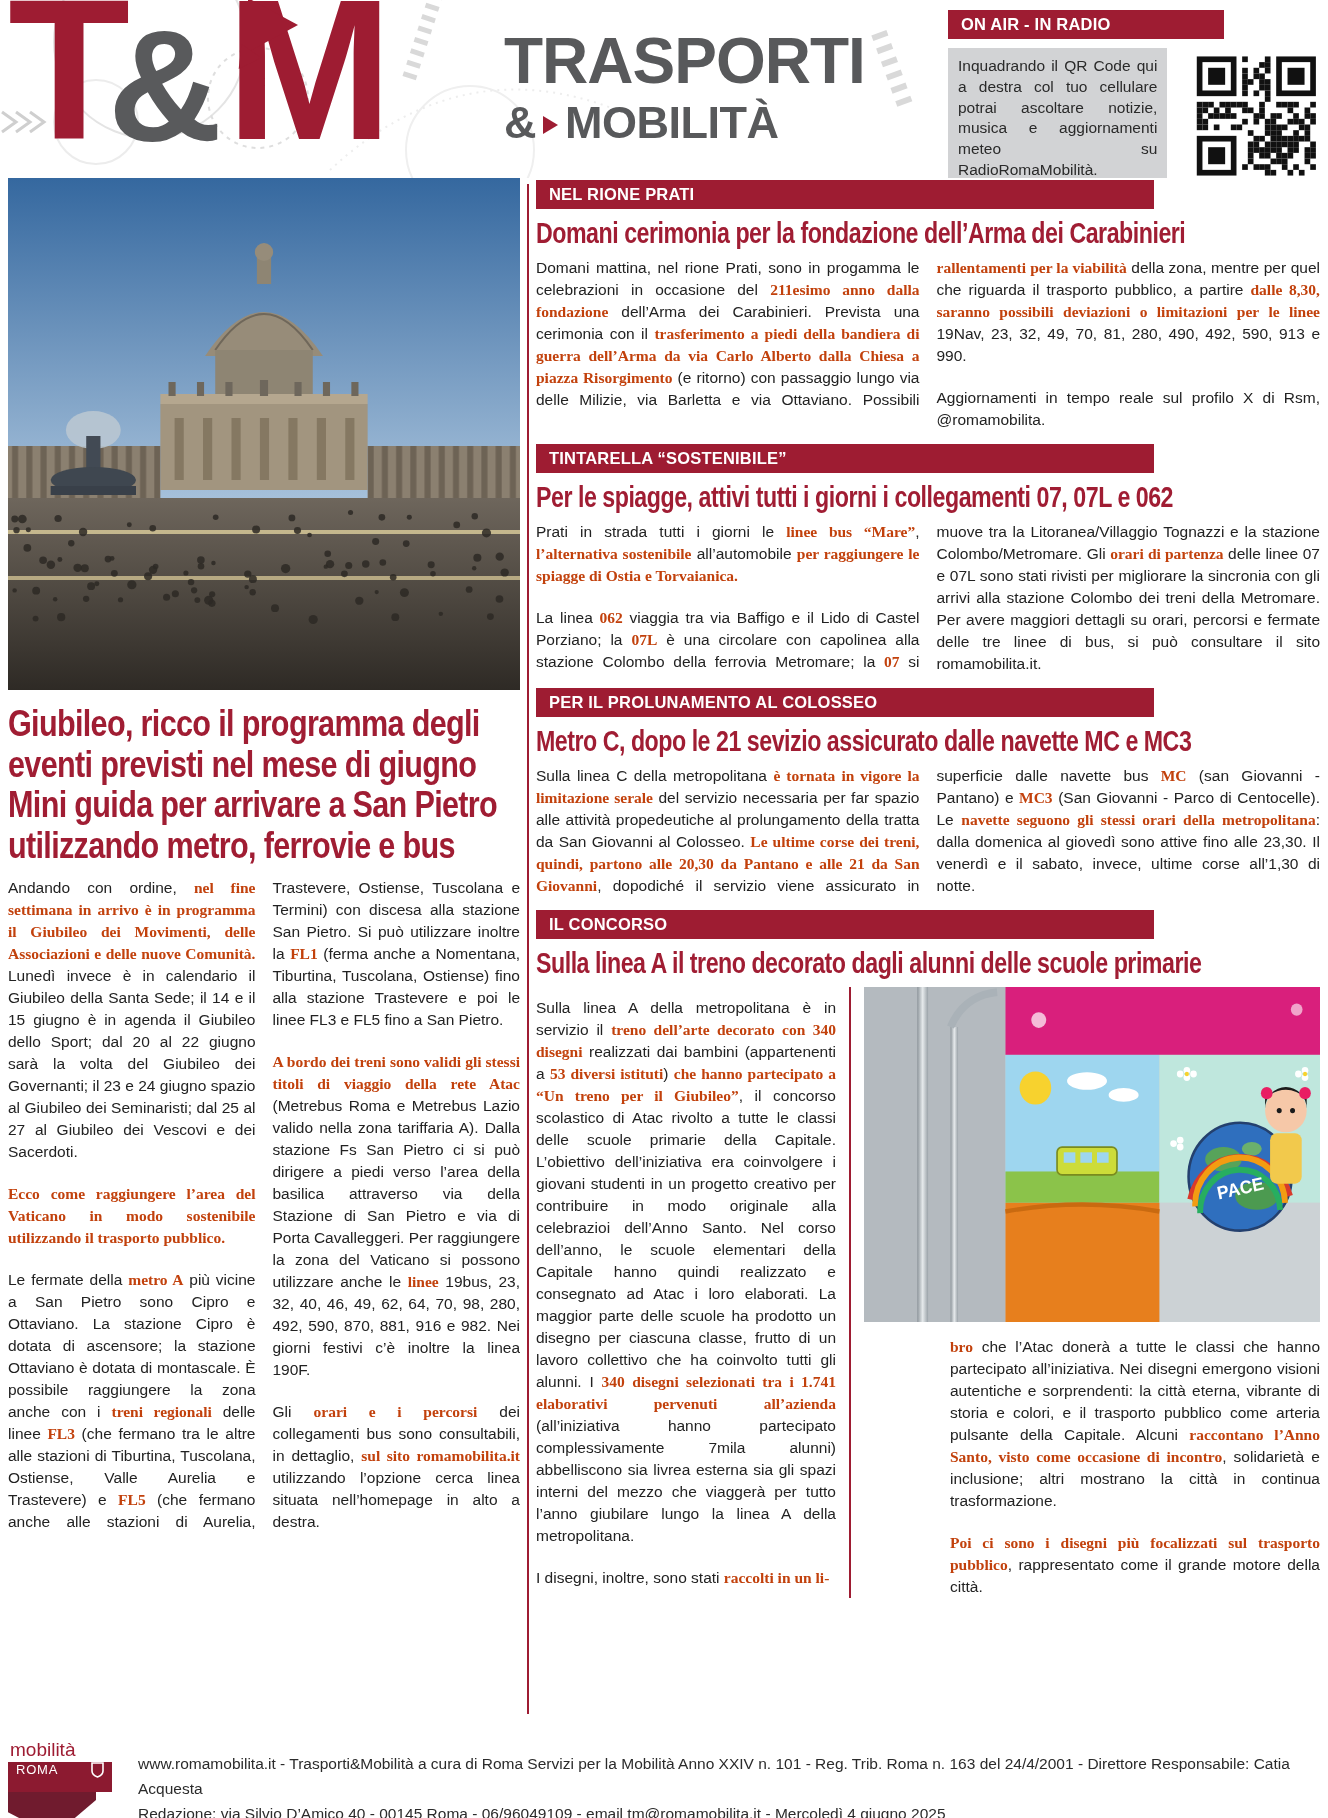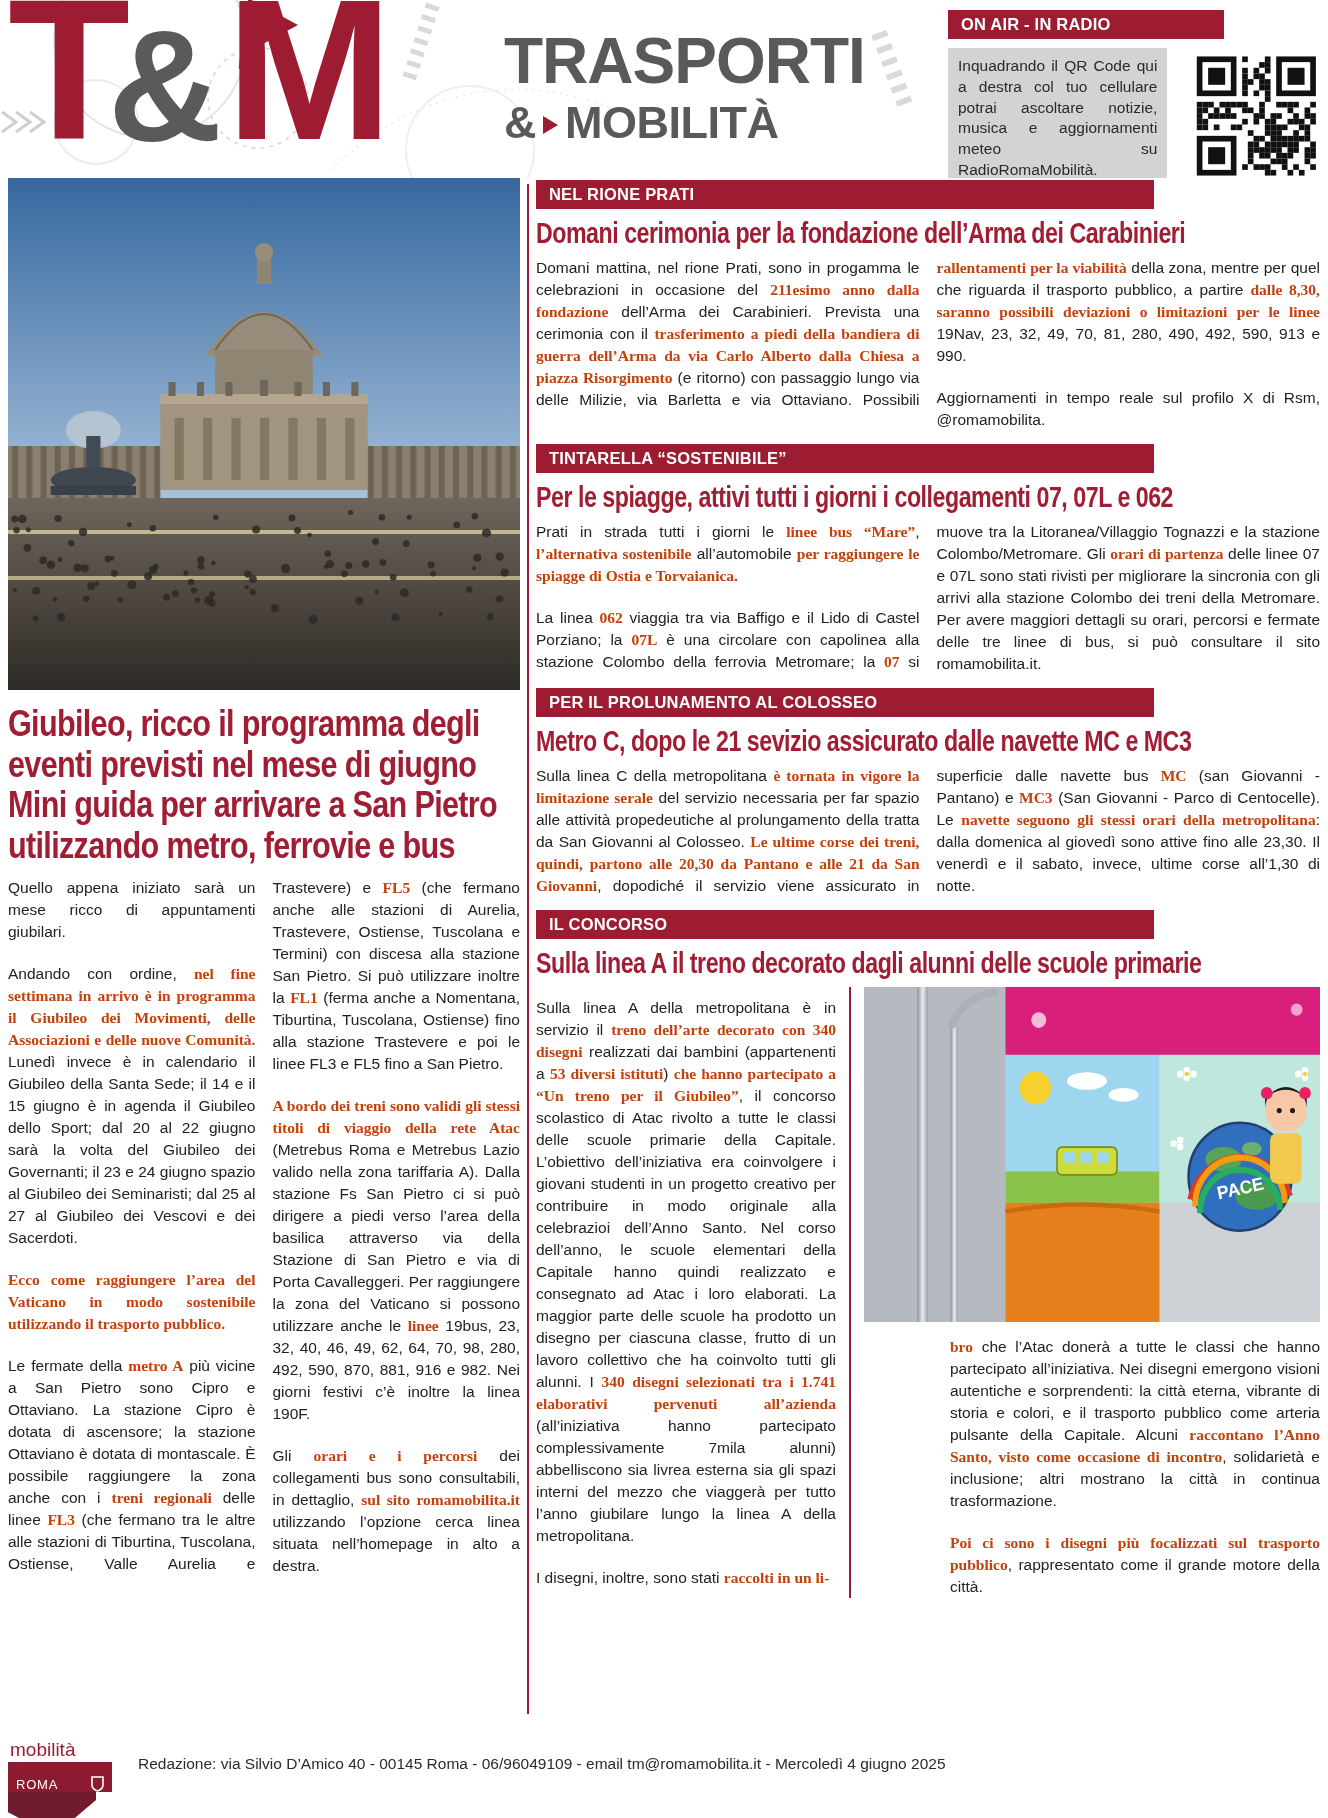--- a/index.html
+++ b/index.html
@@ -51,21 +51,21 @@
       white-space:nowrap;overflow:hidden;transform:scaleX(.8);transform-origin:0 50%;width:125%;}
   .concorso-grid{display:flex;gap:13px;align-items:center;}
   .c-left{width:300px;flex:none;}
   .c-right{flex:1;border-left:2px solid #9e1c32;padding-left:13px;min-width:0;}
   .c-right svg{display:block;width:100%;}
   .c-right-text{margin-top:14px;margin-left:86px;}
   
   .footer{height:78px;display:flex;gap:18px;padding:0 8px;align-items:flex-start;}
   .f-logo{width:112px;height:78px;position:relative;flex:none;}
   .f-word{color:#9e1c32;font-size:19px;line-height:1;margin:0 0 3px 2px;}
-  .f-roma{width:88px;height:30px;background:#8c1a30;color:#fff;display:flex;align-items:flex-end;
+  .f-roma{width:88px;height:30px;background:#8c1a30;color:#fff;display:flex;align-items:flex-start;
       justify-content:space-between;padding:0 8px;font-size:13px;letter-spacing:.8px;}
   .f-ribbon{width:88px;height:44px;background:#701b2e;
       clip-path:polygon(0 0,100% 0,100% 18%,52% 100%,0 46%);}
   .f-text{font-size:15.5px;color:#2b2b2b;padding-top:12px;line-height:1.6;}
 </style>
 </head>
 <body>
 
 <div class="page">
 
@@ -425,21 +425,20 @@
             <circle cx="352.1785909963364" cy="386.0329051447043" r="3.703286120724715" fill="#2d2924" opacity=".85"></circle>
             <circle cx="180.18793286258733" cy="404.0621051075841" r="3.186655112773588" fill="#2d2924" opacity=".85"></circle>
             <circle cx="34.554352873179596" cy="382.20463938657485" r="3.766702887154679" fill="#2d2924" opacity=".85"></circle>
             <circle cx="121.90168221495696" cy="406.7451221488518" r="4.56646044934314" fill="#2d2924" opacity=".85"></circle>
             <circle cx="27.162520126985328" cy="440.5810190106713" r="2.924727009414346" fill="#2d2924" opacity=".85"></circle>
           </g>
       </svg>
 
       <h1 class="lead-h"><span>Giubileo, ricco il programma degli eventi previsti nel mese di giugno Mini guida per arrivare a San Pietro utilizzando metro, ferrovie e bus</span></h1>
       <div class="lead-body body cols2">
-          <p><span>Quello appena iniziato sarà un mese ricco di appuntamenti giubilari.</span></p>
           <p><span>Andando con ordine, </span><b>nel fine settimana in arrivo è in programma il Giubileo dei Movimenti, delle Associazioni e delle nuove Comunità.</b><span> Lunedì invece è in calendario il Giubileo della Santa Sede; il 14 e il 15 giugno è in agenda il Giubileo dello Sport; dal 20 al 22 giugno sarà la volta del Giubileo dei Governanti; il 23 e 24 giugno spazio al Giubileo dei Seminaristi; dal 25 al 27 al Giubileo dei Vescovi e dei Sacerdoti.</span></p>
           <p><span></span><b>Ecco come raggiungere l’area del Vaticano in modo sostenibile utilizzando il trasporto pubblico.</b><span></span></p>
           <p><span>Le fermate della </span><b>metro A</b><span> più vicine a San Pietro sono Cipro e Ottaviano. La stazione Cipro è dotata di ascensore; la stazione Ottaviano è dotata di montascale. È possibile raggiungere la zona anche con i </span><b>treni regionali</b><span> delle linee </span><b>FL3</b><span> (che fermano tra le altre alle stazioni di Tiburtina, Tuscolana, Ostiense, Valle Aurelia e Trastevere) e </span><b>FL5</b><span> (che fermano anche alle stazioni di Aurelia, Trastevere, Ostiense, Tuscolana e Termini) con discesa alla stazione San Pietro. Si può utilizzare inoltre la </span><b>FL1</b><span> (ferma anche a Nomentana, Tiburtina, Tuscolana, Ostiense) fino alla stazione Trastevere e poi le linee FL3 e FL5 fino a San Pietro.</span></p>
           <p><span></span><b>A bordo dei treni sono validi gli stessi titoli di viaggio della rete Atac</b><span> (Metrebus Roma e Metrebus Lazio valido nella zona tariffaria A). Dalla stazione Fs San Pietro ci si può dirigere a piedi verso l’area della basilica attraverso via della Stazione di San Pietro e via di Porta Cavalleggeri. Per raggiungere la zona del Vaticano si possono utilizzare anche le </span><b>linee</b><span> 19bus, 23, 32, 40, 46, 49, 62, 64, 70, 98, 280, 492, 590, 870, 881, 916 e 982. Nei giorni festivi c’è inoltre la linea 190F.</span></p>
           <p><span>Gli </span><b>orari e i percorsi</b><span> dei collegamenti bus sono consultabili, in dettaglio, </span><b>sul sito romamobilita.it</b><span> utilizzando l’opzione cerca linea situata nell’homepage in alto a destra.</span></p>
         </div>
     </section>
 
     <div class="vrule"></div>
 
@@ -573,17 +572,18 @@
       <div class="f-word">mobilità</div>
       <div class="f-roma">
         <span>ROMA</span>
         <svg width="13" height="16" viewBox="0 0 13 16">
           <path d="M1 1 h11 v8 q0 4 -5.5 6 Q1 13 1 9 Z" fill="none" stroke="#ffffff" stroke-width="1.6"></path>
         </svg>
       </div>
       <div class="f-ribbon"></div>
     </div>
     <div class="f-text">
+      <div>www.romamobilita.it - Trasporti&amp;Mobilità a cura di Roma Servizi per la Mobilità Anno XXIV n. 101 - Reg. Trib. Roma n. 163 del 24/4/2001 - Direttore Responsabile: Catia Acquesta</div>
       <div>Redazione: via Silvio D’Amico 40 - 00145 Roma - 06/96049109 - email tm@romamobilita.it - Mercoledì 4 giugno 2025</div>
     </div>
   </footer>
 
 </div>
 
 </body></html>

